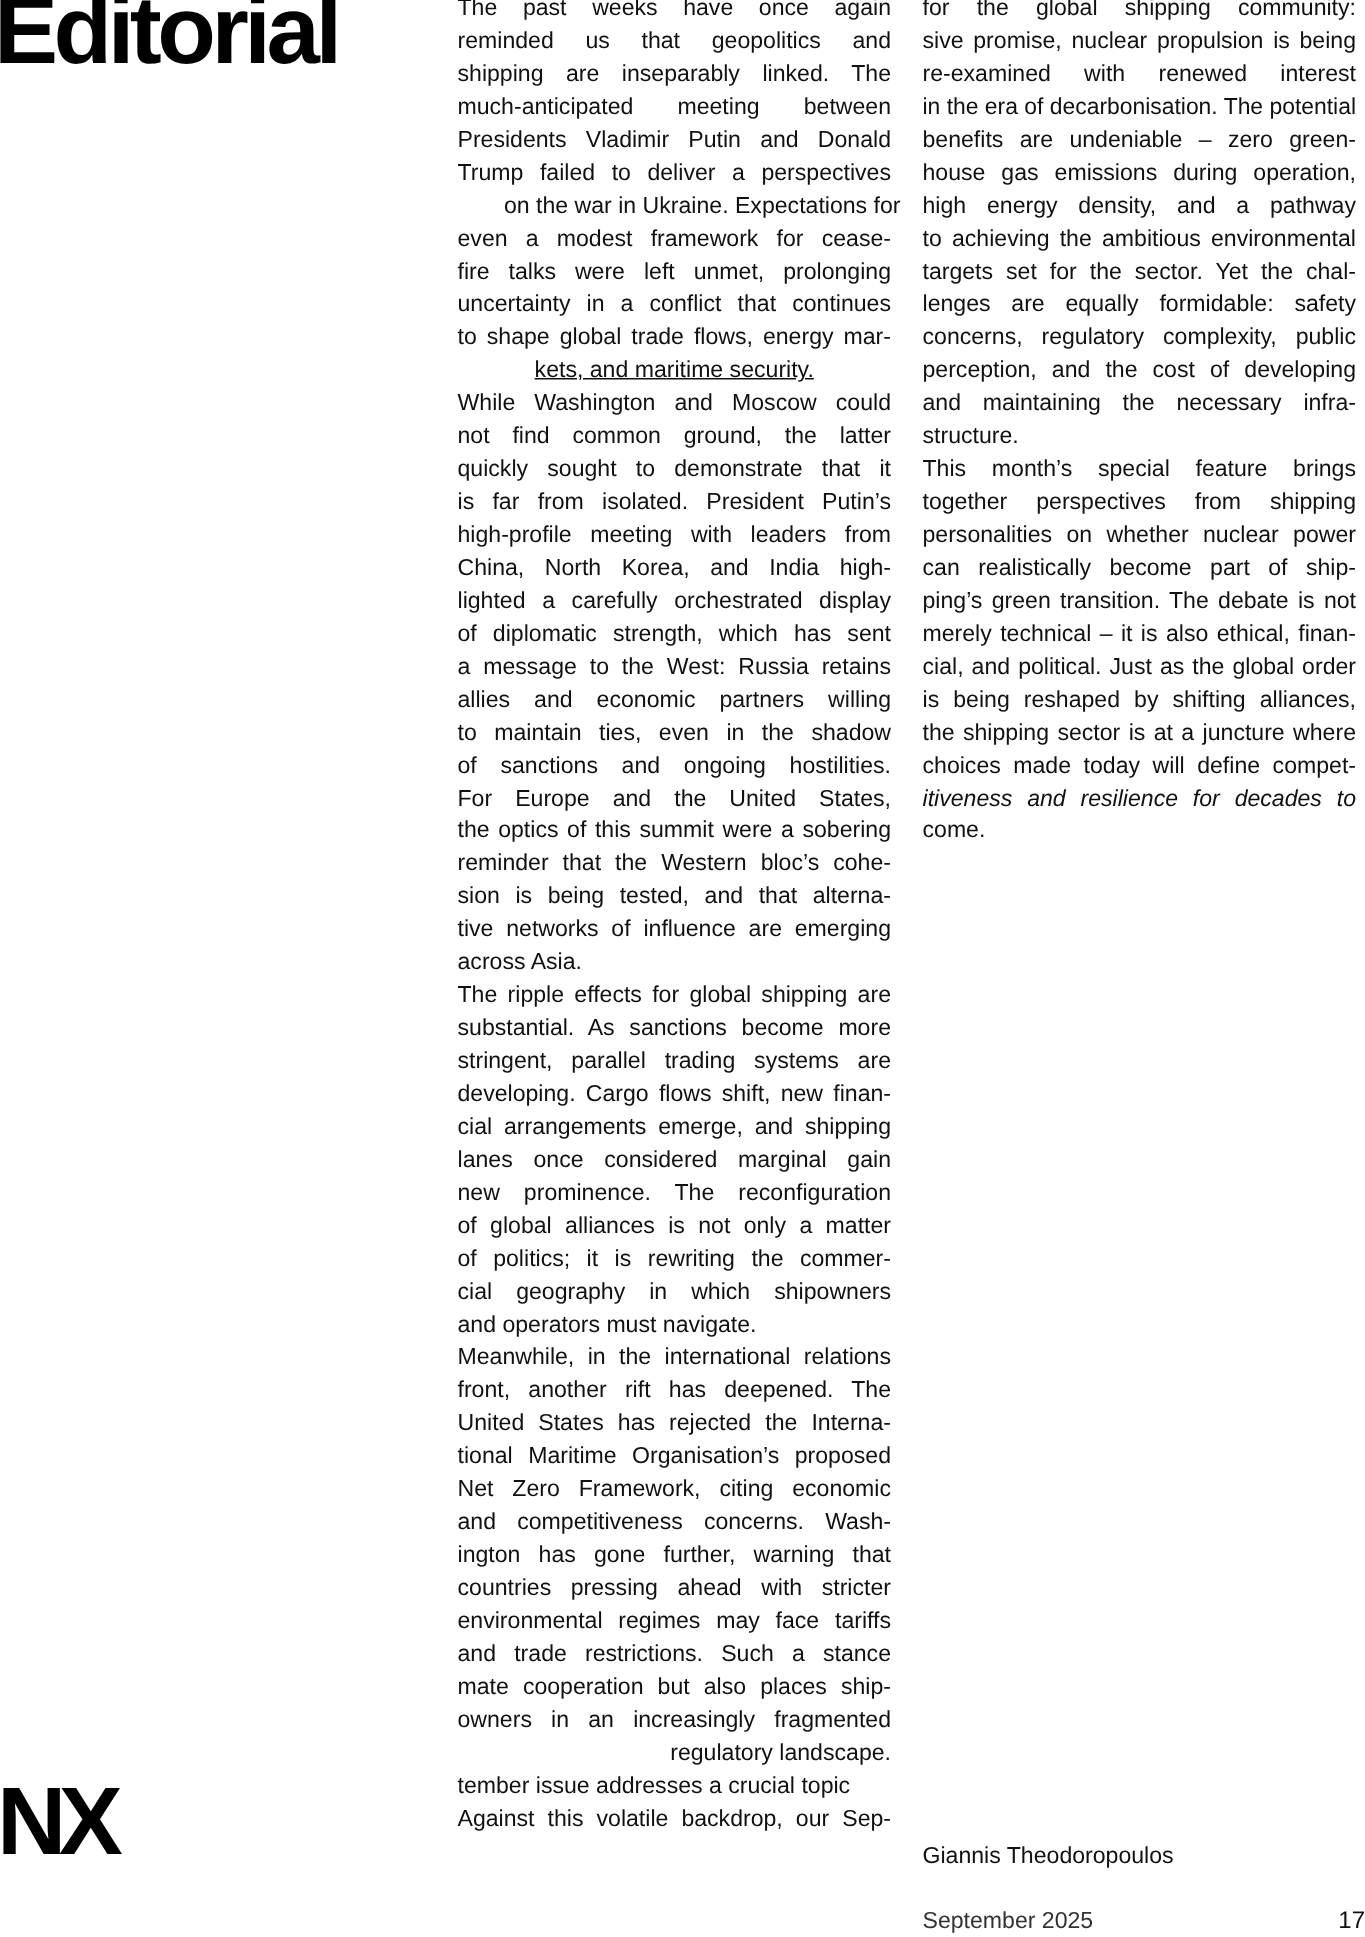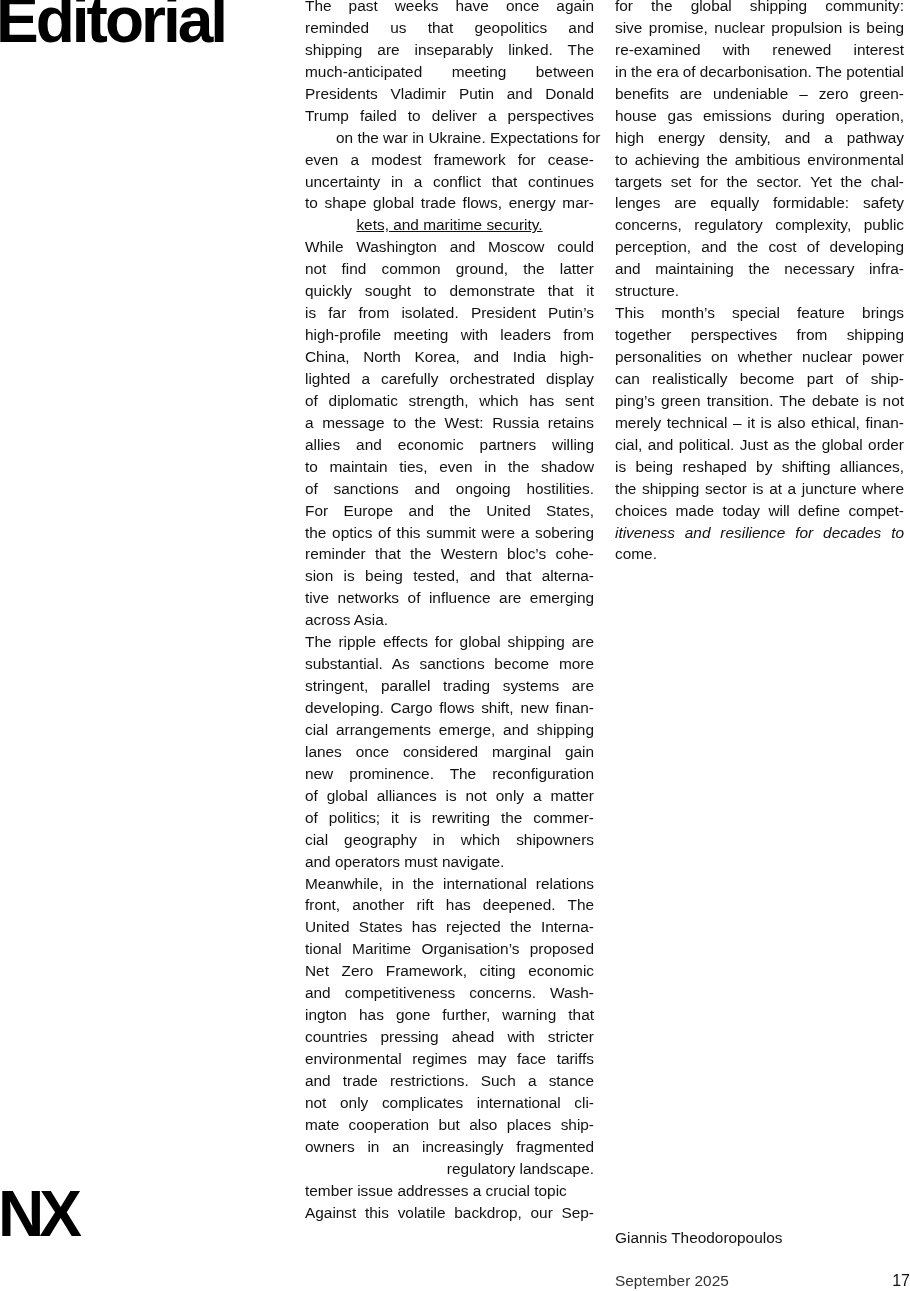--- a/index.html
+++ b/index.html
@@ -45,20 +45,21 @@
 
 <div class="col col1">
     <div style="white-space: normal; height: 21.95px; text-align: justify; text-align-last: justify;"><span style="white-space: nowrap; word-spacing: 0px;">The past weeks have once again</span></div>
     <div style="white-space: normal; height: 21.95px; text-align: justify; text-align-last: justify;"><span style="white-space: nowrap; word-spacing: 0px;">reminded us that geopolitics and</span></div>
     <div style="white-space: normal; height: 21.95px; text-align: justify; text-align-last: justify;"><span style="white-space: nowrap; word-spacing: 0px;">shipping are inseparably linked. The</span></div>
     <div style="white-space: normal; height: 21.95px; text-align: justify; text-align-last: justify;"><span style="white-space: nowrap; word-spacing: 0px;">much-anticipated meeting between</span></div>
     <div style="white-space: normal; height: 21.95px; text-align: justify; text-align-last: justify;"><span style="white-space: nowrap; word-spacing: 0px;">Presidents Vladimir Putin and Donald</span></div>
     <div style="white-space: normal; height: 21.95px; text-align: justify; text-align-last: justify;"><span style="white-space: nowrap; word-spacing: 0px;">Trump failed to deliver a perspectives</span></div>
     <div style="white-space: normal; height: 21.95px; text-align: justify; text-align-last: justify;"><span style="white-space: nowrap; word-spacing: 0px; margin-left: 31px;">on the war in Ukraine. Expectations for</span></div>
     <div style="white-space: normal; height: 21.95px; text-align: justify; text-align-last: justify;"><span style="white-space: nowrap; word-spacing: 0px;">even a modest framework for cease-</span></div>
+    <div style="white-space: normal; height: 21.95px; text-align: justify; text-align-last: justify;"><span style="white-space: nowrap; word-spacing: 0px;">fire talks were left unmet, prolonging</span></div>
     <div style="white-space: normal; height: 21.95px; text-align: justify; text-align-last: justify;"><span style="white-space: nowrap; word-spacing: 0px;">uncertainty in a conflict that continues</span></div>
     <div style="white-space: normal; height: 21.95px; text-align: justify; text-align-last: justify;"><span style="white-space: nowrap; word-spacing: 0px;">to shape global trade flows, energy mar-</span></div>
     <div style="white-space: nowrap; height: 21.95px; text-align: center; text-decoration: underline;">kets, and maritime security.</div>
     <div style="white-space: normal; height: 21.95px; text-align: justify; text-align-last: justify;"><span style="white-space: nowrap; word-spacing: 0px;">While Washington and Moscow could</span></div>
     <div style="white-space: normal; height: 21.95px; text-align: justify; text-align-last: justify;"><span style="white-space: nowrap; word-spacing: 0px;">not find common ground, the latter</span></div>
     <div style="white-space: normal; height: 21.95px; text-align: justify; text-align-last: justify;"><span style="white-space: nowrap; word-spacing: 0px;">quickly sought to demonstrate that it</span></div>
     <div style="white-space: normal; height: 21.95px; text-align: justify; text-align-last: justify;"><span style="white-space: nowrap; word-spacing: 0px;">is far from isolated. President Putin’s</span></div>
     <div style="white-space: normal; height: 21.95px; text-align: justify; text-align-last: justify;"><span style="white-space: nowrap; word-spacing: 0px;">high-profile meeting with leaders from</span></div>
     <div style="white-space: normal; height: 21.95px; text-align: justify; text-align-last: justify;"><span style="white-space: nowrap; word-spacing: 0px;">China, North Korea, and India high-</span></div>
     <div style="white-space: normal; height: 21.95px; text-align: justify; text-align-last: justify;"><span style="white-space: nowrap; word-spacing: 0px;">lighted a carefully orchestrated display</span></div>
@@ -87,21 +88,20 @@
     <div style="white-space: normal; height: 21.95px; text-align: justify; text-align-last: justify;"><span style="white-space: nowrap; word-spacing: 0px;">Meanwhile, in the international relations</span></div>
     <div style="white-space: normal; height: 21.95px; text-align: justify; text-align-last: justify;"><span style="white-space: nowrap; word-spacing: 0px;">front, another rift has deepened. The</span></div>
     <div style="white-space: normal; height: 21.95px; text-align: justify; text-align-last: justify;"><span style="white-space: nowrap; word-spacing: 0px;">United States has rejected the Interna-</span></div>
     <div style="white-space: normal; height: 21.95px; text-align: justify; text-align-last: justify;"><span style="white-space: nowrap; word-spacing: 0px;">tional Maritime Organisation’s proposed</span></div>
     <div style="white-space: normal; height: 21.95px; text-align: justify; text-align-last: justify;"><span style="white-space: nowrap; word-spacing: 0px;">Net Zero Framework, citing economic</span></div>
     <div style="white-space: normal; height: 21.95px; text-align: justify; text-align-last: justify;"><span style="white-space: nowrap; word-spacing: 0px;">and competitiveness concerns. Wash-</span></div>
     <div style="white-space: normal; height: 21.95px; text-align: justify; text-align-last: justify;"><span style="white-space: nowrap; word-spacing: 0px;">ington has gone further, warning that</span></div>
     <div style="white-space: normal; height: 21.95px; text-align: justify; text-align-last: justify;"><span style="white-space: nowrap; word-spacing: 0px;">countries pressing ahead with stricter</span></div>
     <div style="white-space: normal; height: 21.95px; text-align: justify; text-align-last: justify;"><span style="white-space: nowrap; word-spacing: 0px;">environmental regimes may face tariffs</span></div>
     <div style="white-space: normal; height: 21.95px; text-align: justify; text-align-last: justify;"><span style="white-space: nowrap; word-spacing: 0px;">and trade restrictions. Such a stance</span></div>
-    <div style="white-space: normal; height: 21.95px; text-align: justify; text-align-last: justify;"><span style="white-space: nowrap; word-spacing: 0px;">not only complicates international cli-</span></div>
     <div style="white-space: normal; height: 21.95px; text-align: justify; text-align-last: justify;"><span style="white-space: nowrap; word-spacing: 0px;">mate cooperation but also places ship-</span></div>
     <div style="white-space: normal; height: 21.95px; text-align: justify; text-align-last: justify;"><span style="white-space: nowrap; word-spacing: 0px;">owners in an increasingly fragmented</span></div>
     <div style="white-space: nowrap; height: 21.95px; text-align: right;">regulatory landscape.</div>
     <div style="white-space: nowrap; height: 21.95px; text-align: left;">tember issue addresses a crucial topic</div>
     <div style="white-space: normal; height: 21.95px; text-align: justify; text-align-last: justify;"><span style="white-space: nowrap; word-spacing: 0px;">Against this volatile backdrop, our Sep-</span></div>
   </div>
 <div class="col col2">
     <div style="white-space: normal; height: 21.95px; text-align: justify; text-align-last: justify;"><span style="white-space: nowrap; word-spacing: 0px;">for the global shipping community:</span></div>
     <div style="white-space: normal; height: 21.95px; text-align: justify; text-align-last: justify;"><span style="white-space: nowrap; word-spacing: 0px;">sive promise, nuclear propulsion is being</span></div>
     <div style="white-space: normal; height: 21.95px; text-align: justify; text-align-last: justify;"><span style="white-space: nowrap; word-spacing: 0px;">re-examined with renewed interest</span></div>

